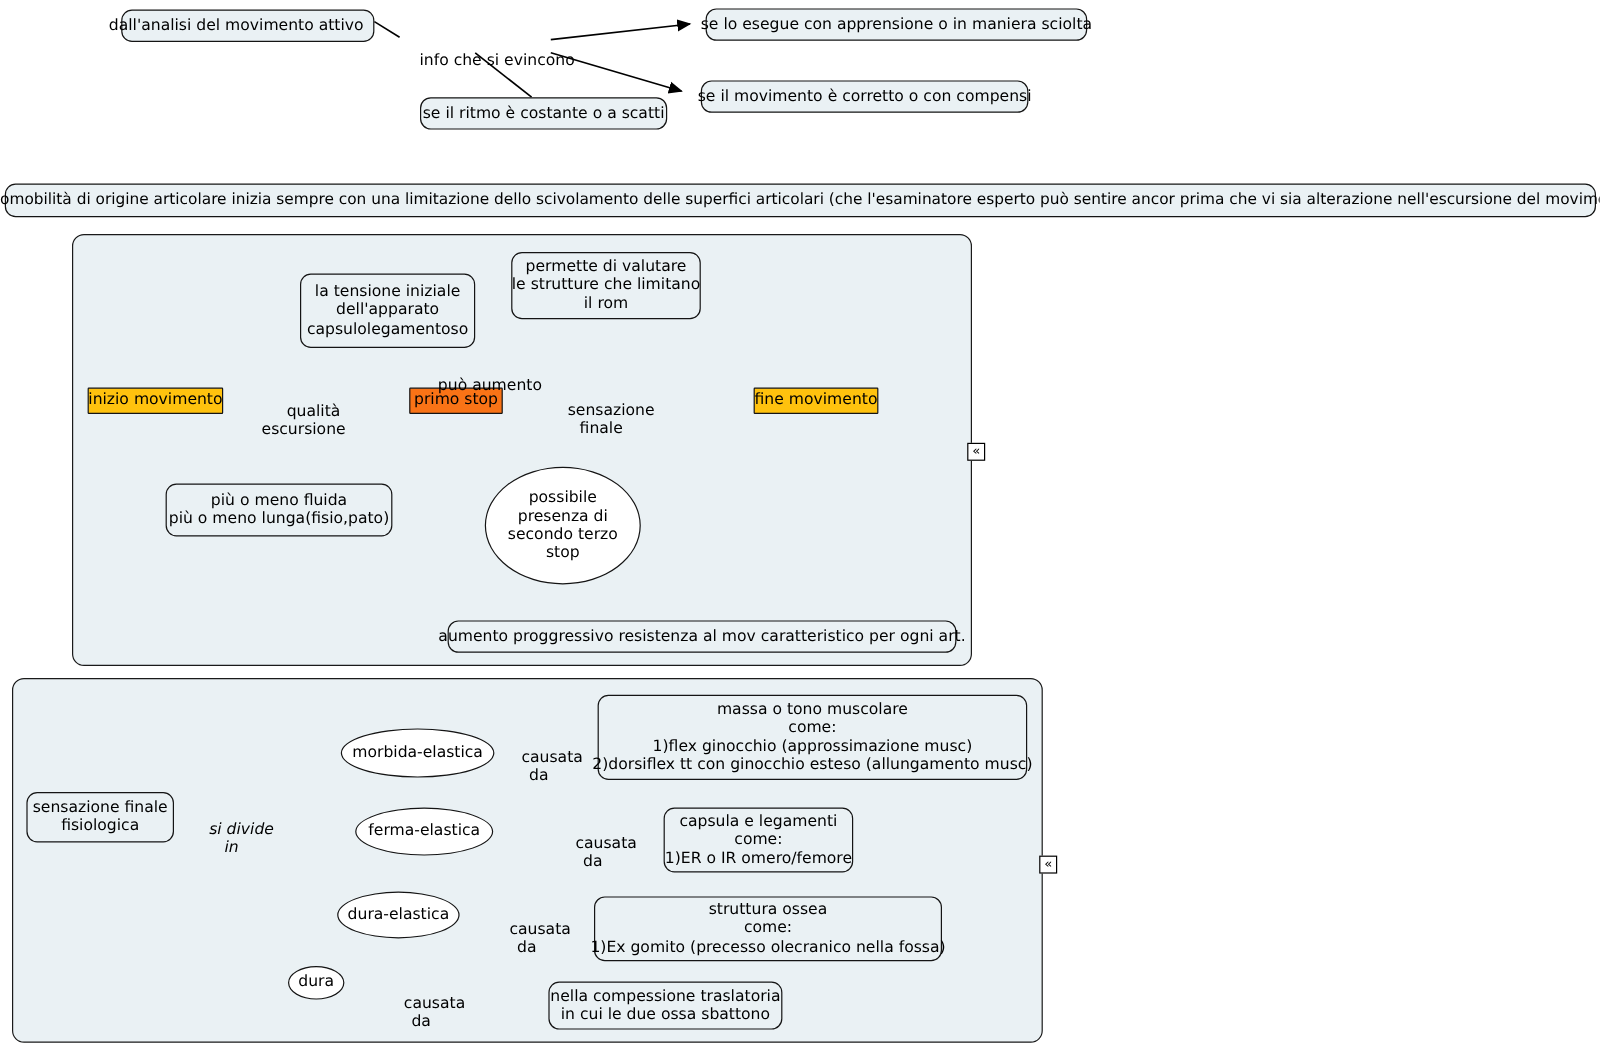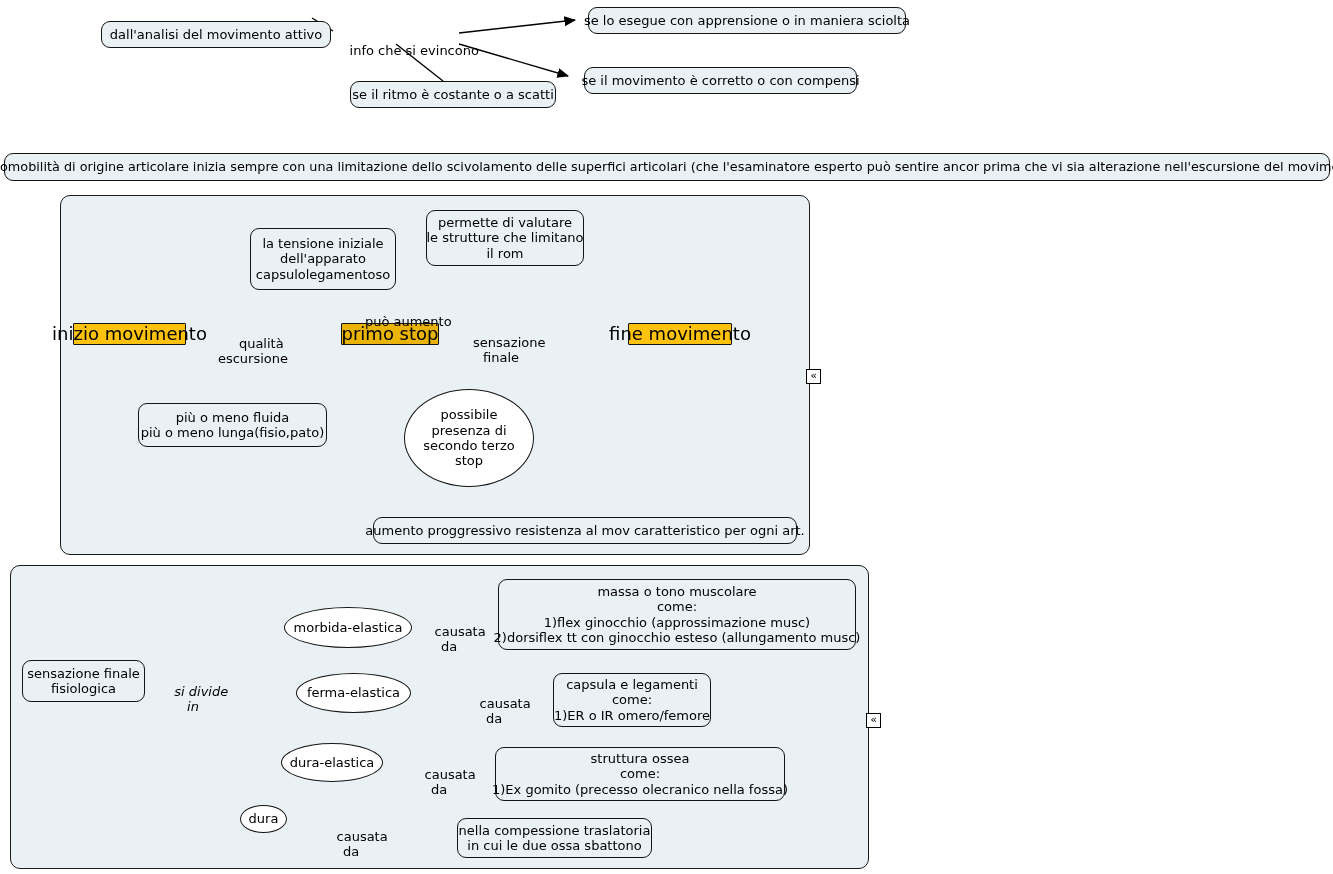--- a/index.html
+++ b/index.html
@@ -33,21 +33,21 @@
     position:absolute;box-sizing:border-box;
     display:flex;align-items:center;justify-content:center;
     text-align:center;white-space:pre;line-height:1.18;
     z-index:10;
   }
   .rbox{
     background:#eaf1f4;border:1.3px solid #141414;border-radius:9px;
     font-size:13px;padding:2px 8px;
   }
   .sqbox{
-    border:1.4px solid #141414;border-radius:1px;font-size:18px;padding:1px 6px;
+    border:1.4px solid #141414;border-radius:1px;font-size:13px;padding:1px 6px;
   }
   .ell{
     background:#ffffff;border:1.5px solid #141414;border-radius:50%;
     font-size:13px;
   }
   .banner{
     background:#eaf1f4;border:1.3px solid #141414;border-radius:9px;
     font-size:12.8px;padding:3px 10px;white-space:nowrap;
   }
   .label{
@@ -92,21 +92,21 @@
       <path d="M466,628 L492,628" marker-end="url(#ah)"></path>
       <path d="M405,693 L466,693"></path>
       <path d="M520,700 L548,700" marker-end="url(#ah)"></path>
       <path d="M376,762 L411,762"></path>
       <path d="M466,770 L492,770" marker-end="url(#ah)"></path>
       <path d="M286,818 L320,827"></path>
       <path d="M385,838 L455,838" marker-end="url(#ah)"></path>
     </g>
   </svg>
 
-  <div class="node rbox" style="left:101px;top:21px;width:230px;height:27px;">
+  <div class="node rbox" style="left:101px;top:8px;width:211px;height:27px;justify-content:flex-end;">
     <span>dall'analisi del movimento attivo</span>
   </div>
 
   <div class="label" style="left:333px;top:27px;width:126px;">
     <span>info che si evincono</span>
   </div>
 
   <div class="node rbox" style="left:350px;top:81px;width:206px;height:27px;">
     <span>se il ritmo è costante o a scatti</span>
   </div>
@@ -142,21 +142,21 @@
 
   <div class="node sqbox" style="left:73px;top:323px;width:113px;height:22px;background:#ffc20e;">
     <span>inizio movimento</span>
   </div>
 
   <div class="label" style="left:205px;top:320px;width:96px;">
     <span>qualità
 escursione</span>
   </div>
 
-  <div class="node sqbox" style="left:341px;top:323px;width:98px;height:22px;background:#eab308;">
+  <div class="node sqbox" style="left:341px;top:323px;width:78px;height:22px;background:#f97316;">
     <span>primo stop</span>
   </div>
 
   <div class="label" style="left:333px;top:298px;width:134px;">
     <span>può aumento</span>
   </div>
 
   <div class="label" style="left:455px;top:319px;width:92px;">
     <span>sensazione
 finale</span>

